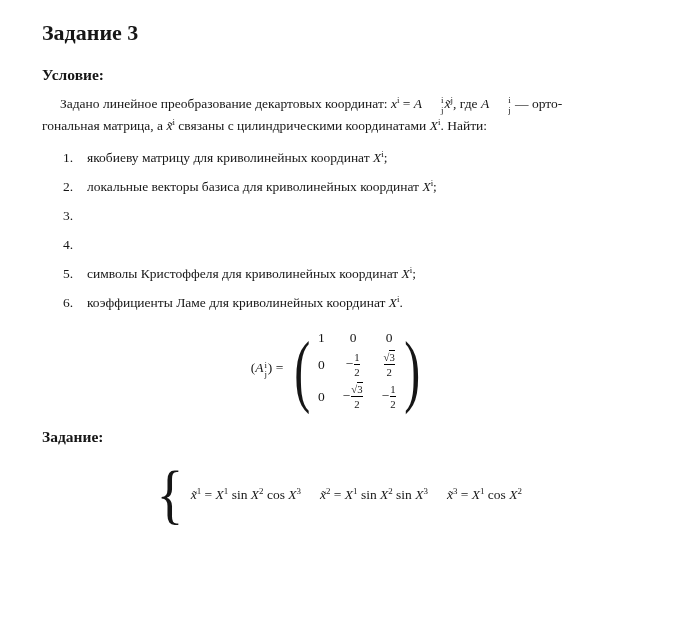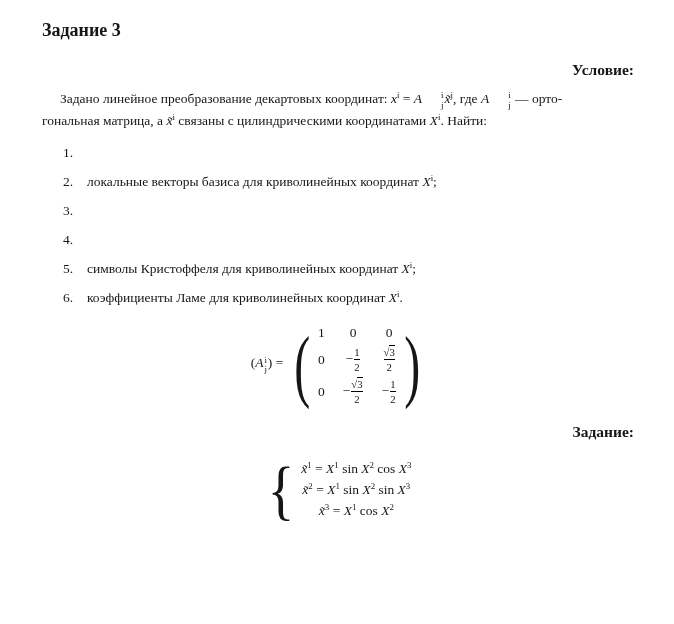--- a/index.html
+++ b/index.html
@@ -4,39 +4,39 @@
 <style>
   html,body { margin:0; padding:0; }
   body {
     width:674px; height:624px; overflow:hidden;
     background:#ffffff; color:#161616;
     font-family:"Liberation Serif","DejaVu Serif",serif;
     font-size:13.5px;
   }
   .page { padding:14px 40px 0 42px; box-sizing:border-box; }
 
-  h1.title { font-size:18px; font-weight:bold; margin:6px 0 20px; }
-  h2.sec { font-size:15.5px; font-weight:bold; margin:18px 0 8px;text-align:right; }
+  h1.title { font-size:22px; font-weight:bold; margin:6px 0 20px; }
+  h2.sec { font-size:15.5px; font-weight:bold; margin:18px 0 8px; }
 
   .para { margin:10px 0 4px; line-height:20.5px; text-indent:18px; }
 
   .tasks { list-style:none; margin:12px 0 18px; padding:0 0 0 21px; }
   .task { display:flex; margin:0 0 10px; line-height:19px; }
   .task-num { min-width:15px; margin-right:9px; }
 
   .display { display:flex; justify-content:center; align-items:center; margin:18px 0 8px; }
   .mlhs { margin-right:6px; }
   .matrix { display:grid; grid-template-columns:auto auto auto;
             column-gap:18px; row-gap:5px; justify-items:center; align-items:center;
             margin:0 2px; }
   .paren { display:inline-block; font-size:80px; line-height:0.9;
            transform:scaleX(0.6); font-weight:400; }
   .brace { display:inline-block; font-size:66px; line-height:0.9;
            transform:scaleX(0.85); margin-right:5px; }
-  .eqs { display:flex; flex-direction:column; gap:2px;text-align:center; }
+  .eqs { display:flex; flex-direction:row; gap:19px;text-align:center; }
   .eq { line-height:19px; }
 
   
   .math { white-space:pre-wrap; }
   .it { font-style:italic; }
   sup { font-size:66%; line-height:0; vertical-align:super; }
   .supsub { display:inline-block; font-size:66%; line-height:1.08;
             vertical-align:-0.55em; text-align:left; margin:0 1px 0 1px; }
   .supsub > span { display:block; }
   .frac { display:inline-flex; flex-direction:column; align-items:center;
@@ -52,20 +52,21 @@
 
   <h1 class="title">Задание 3</h1>
 
   <h2 class="sec">Условие:</h2>
 
   <p class="para">Задано линейное преобразование декартовых координат: <span class="math"><span class="it">x</span><sup>i</sup> = <span class="it">A</span><span class="supsub"><span>i</span><span>j</span></span><span class="it">x̃</span><sup>j</sup></span>, где <span class="math"><span class="it">A</span><span class="supsub"><span>i</span><span>j</span></span></span> — орто-<br>гональная матрица, а <span class="math"><span class="it">x̃</span><sup>i</sup></span> связаны с цилиндрическими координатами <span class="math"><span class="it">X</span><sup>i</sup></span>. Найти:</p>
 
   <ol class="tasks">
     <li class="task">
       <span class="task-num">1.</span>
+      <span class="task-text">якобиеву матрицу для криволинейных координат <span class="math"><span class="it">X</span><sup>i</sup></span>;</span>
     </li>
     <li class="task">
       <span class="task-num">2.</span>
       <span class="task-text">локальные векторы базиса для криволинейных координат <span class="math"><span class="it">X</span><sup>i</sup></span>;</span>
     </li>
     <li class="task">
       <span class="task-num">3.</span>
     </li>
     <li class="task">
       <span class="task-num">4.</span>

